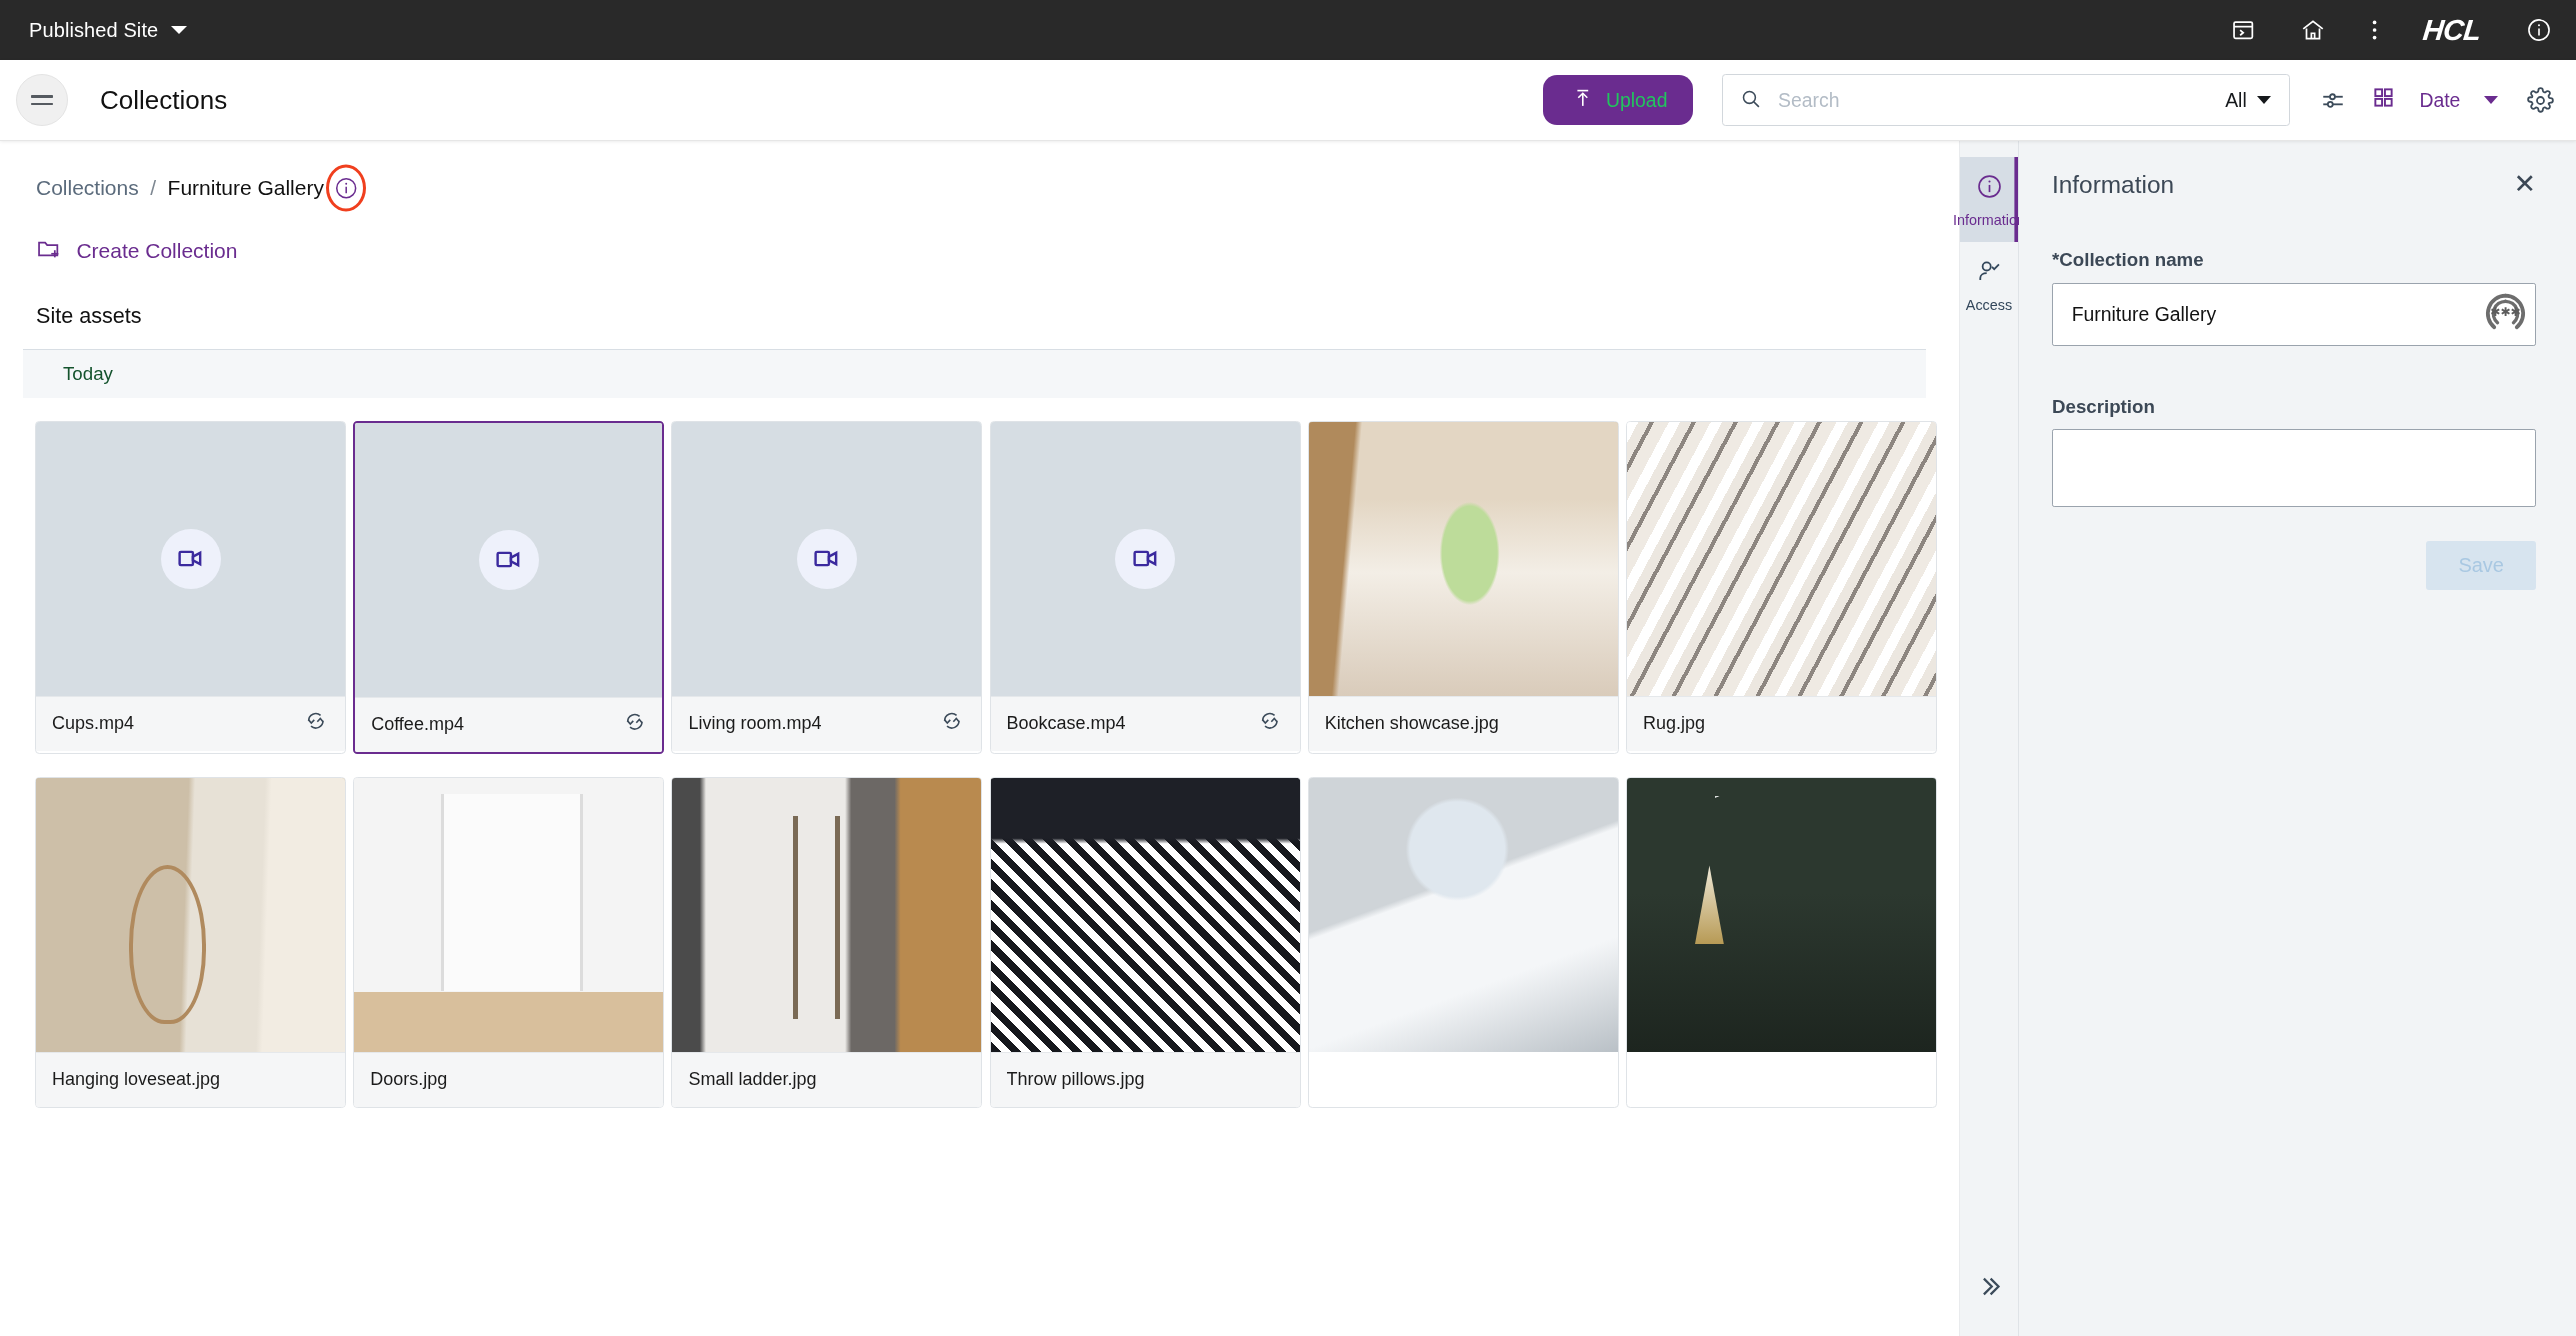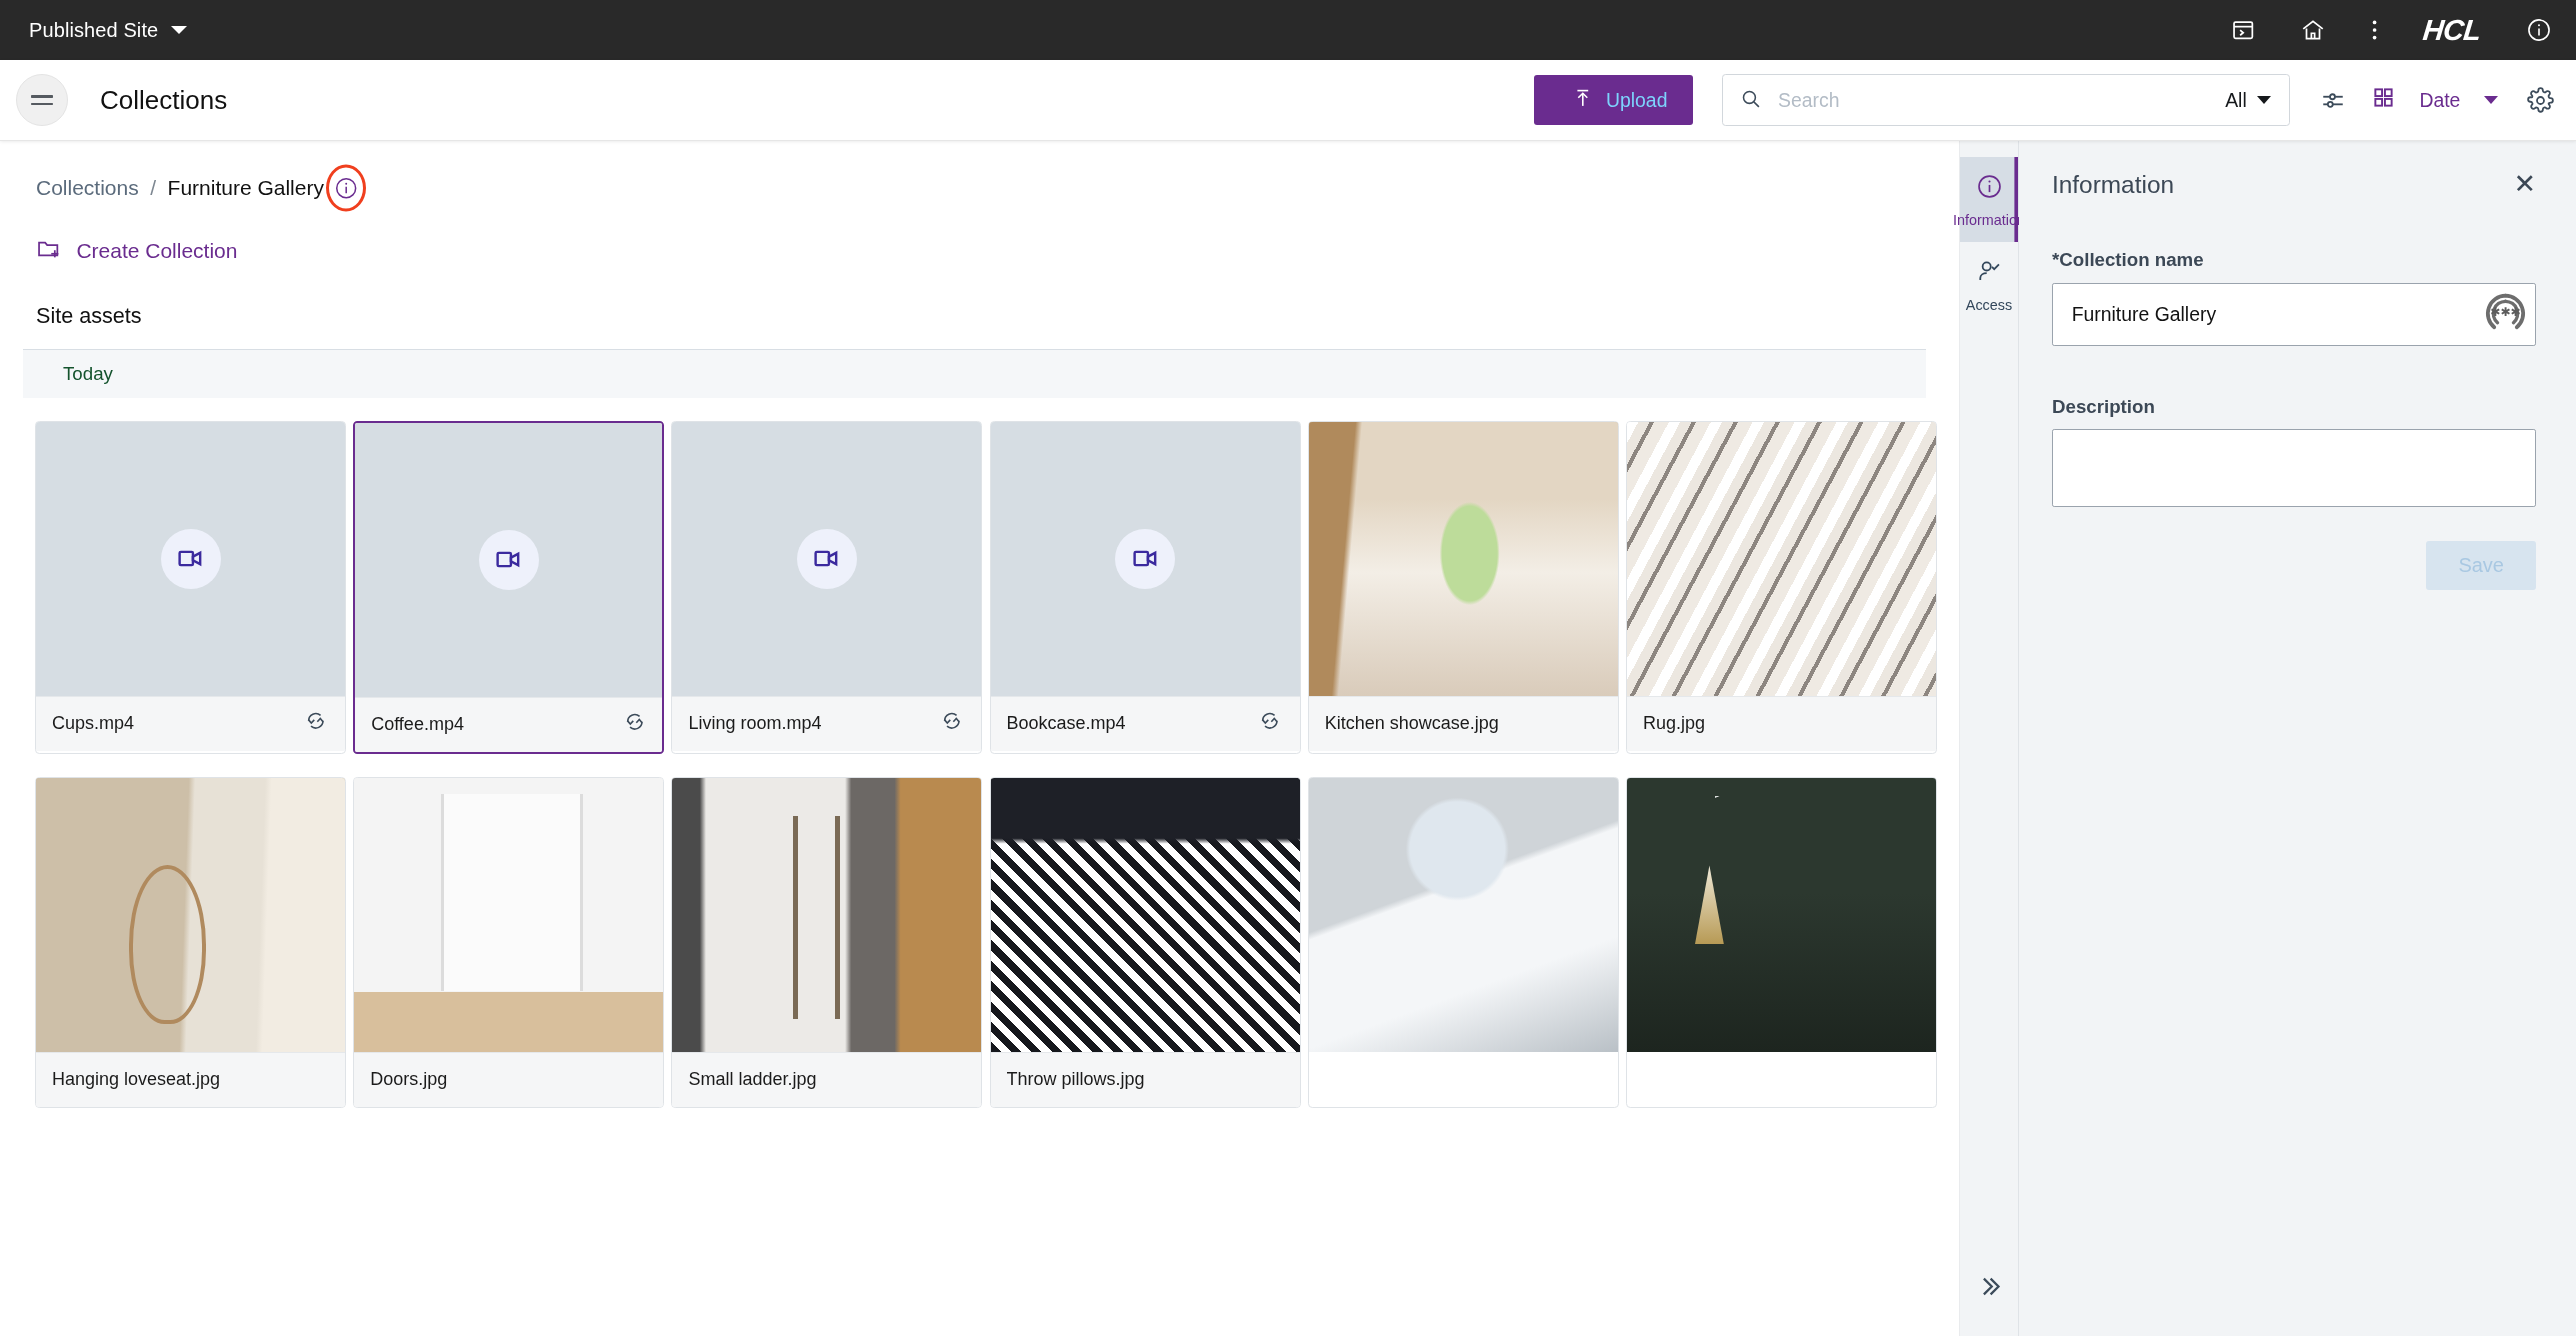--- a/index.html
+++ b/index.html
@@ -39,22 +39,22 @@
     width: 52px; height: 52px; border-radius: 50%; background: #f0f0f0;
     border: 0.7px solid #e4e4e4; display: flex; align-items: center;
     justify-content: center; flex-direction: column; gap: 5px; cursor: pointer;
     flex: 0 0 auto;
   }
   .hamburger-btn span { display: block; width: 21.6px; height: 2.2px; background: #555a60; border-radius: 0.7px; }
   .page-title { font-size: 26px; color: #111111; margin-left: 32px; white-space: nowrap; }
 
   .header-right { margin-left: auto; display: flex; align-items: center; gap: 0; }
   .upload-btn {
-    height: 50px; background: #6A2C8F; color: #7dd3fc; border: none; border-radius: 3px;
-    display: flex; align-items: center; gap: 12.2px; padding: 0 26px 0 38px;
+    height: 50px; background: #6A2C8F; color: #22c55e; border: none; border-radius: 14px;
+    display: flex; align-items: center; gap: 12.2px; padding: 0 26px 0 29px;
     font-size: 19.4px; cursor: pointer; font-family: inherit;
   }
   .search-wrap {
     margin-left: 29px; width: 568px; height: 52px; border: 0.7px solid #d2d7dc;
     border-radius: 3.6px; background: #fff; display: flex; align-items: center;
     padding: 0 18.7px 0 17px;
   }
   .search-input {
     border: none; outline: none; flex: 1; font-size: 19.4px; color: #222;
     font-family: inherit; margin-left: 16px; background: transparent;

